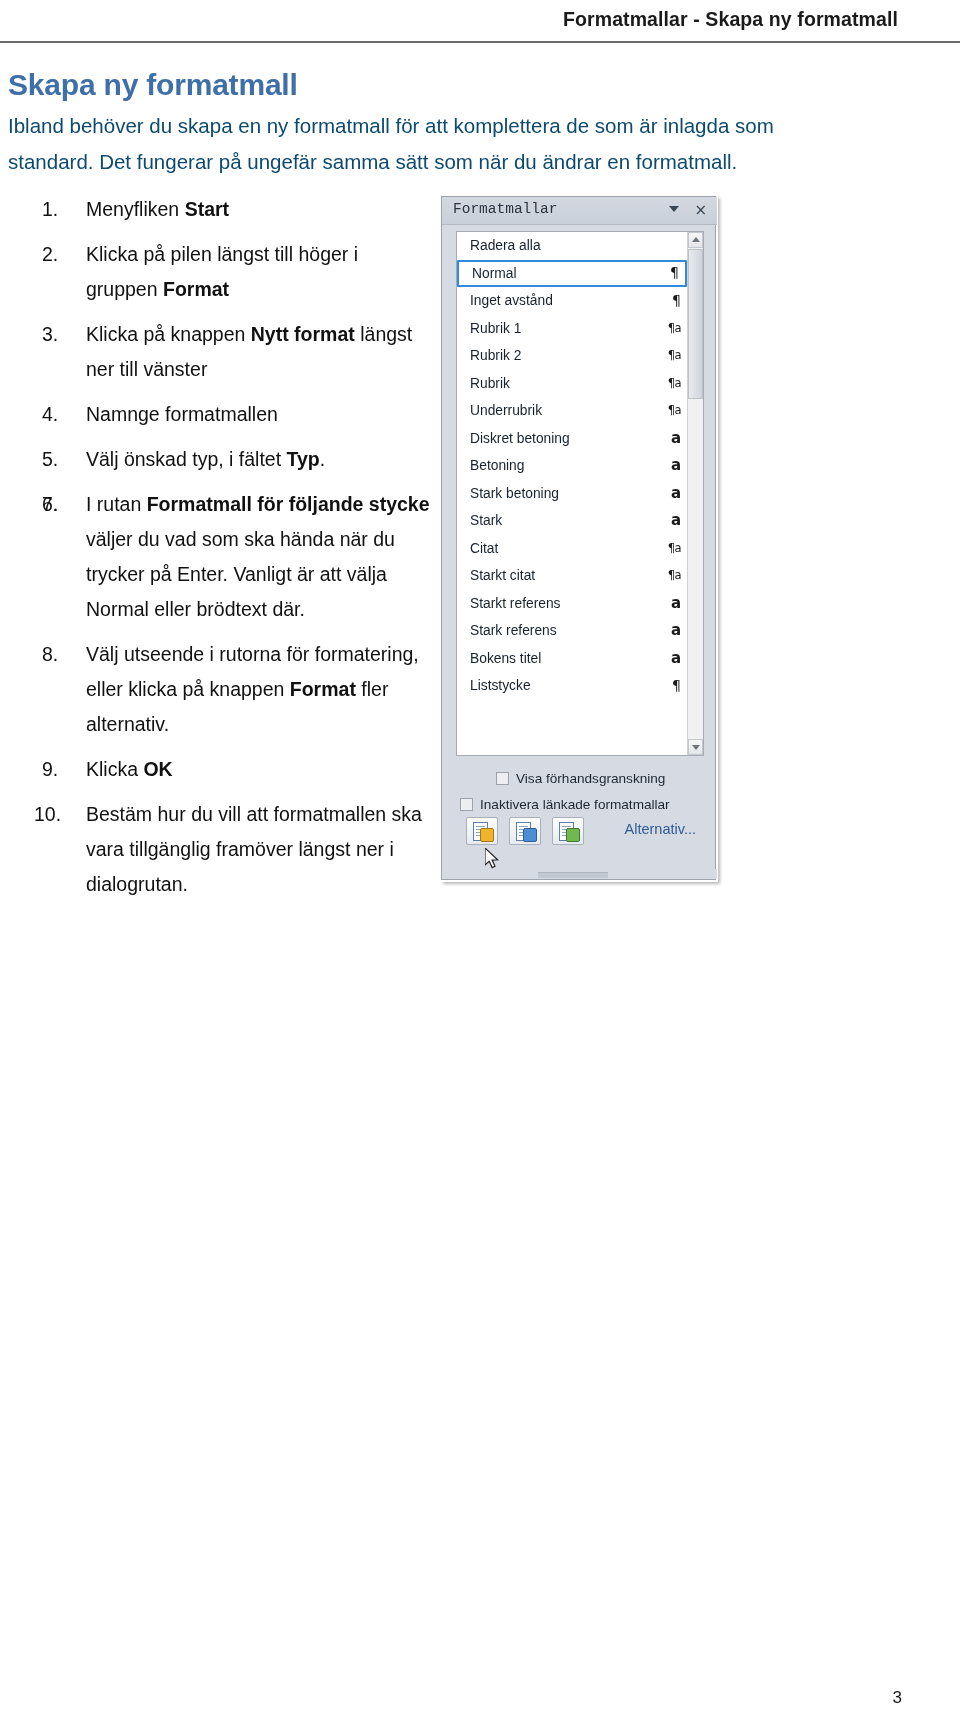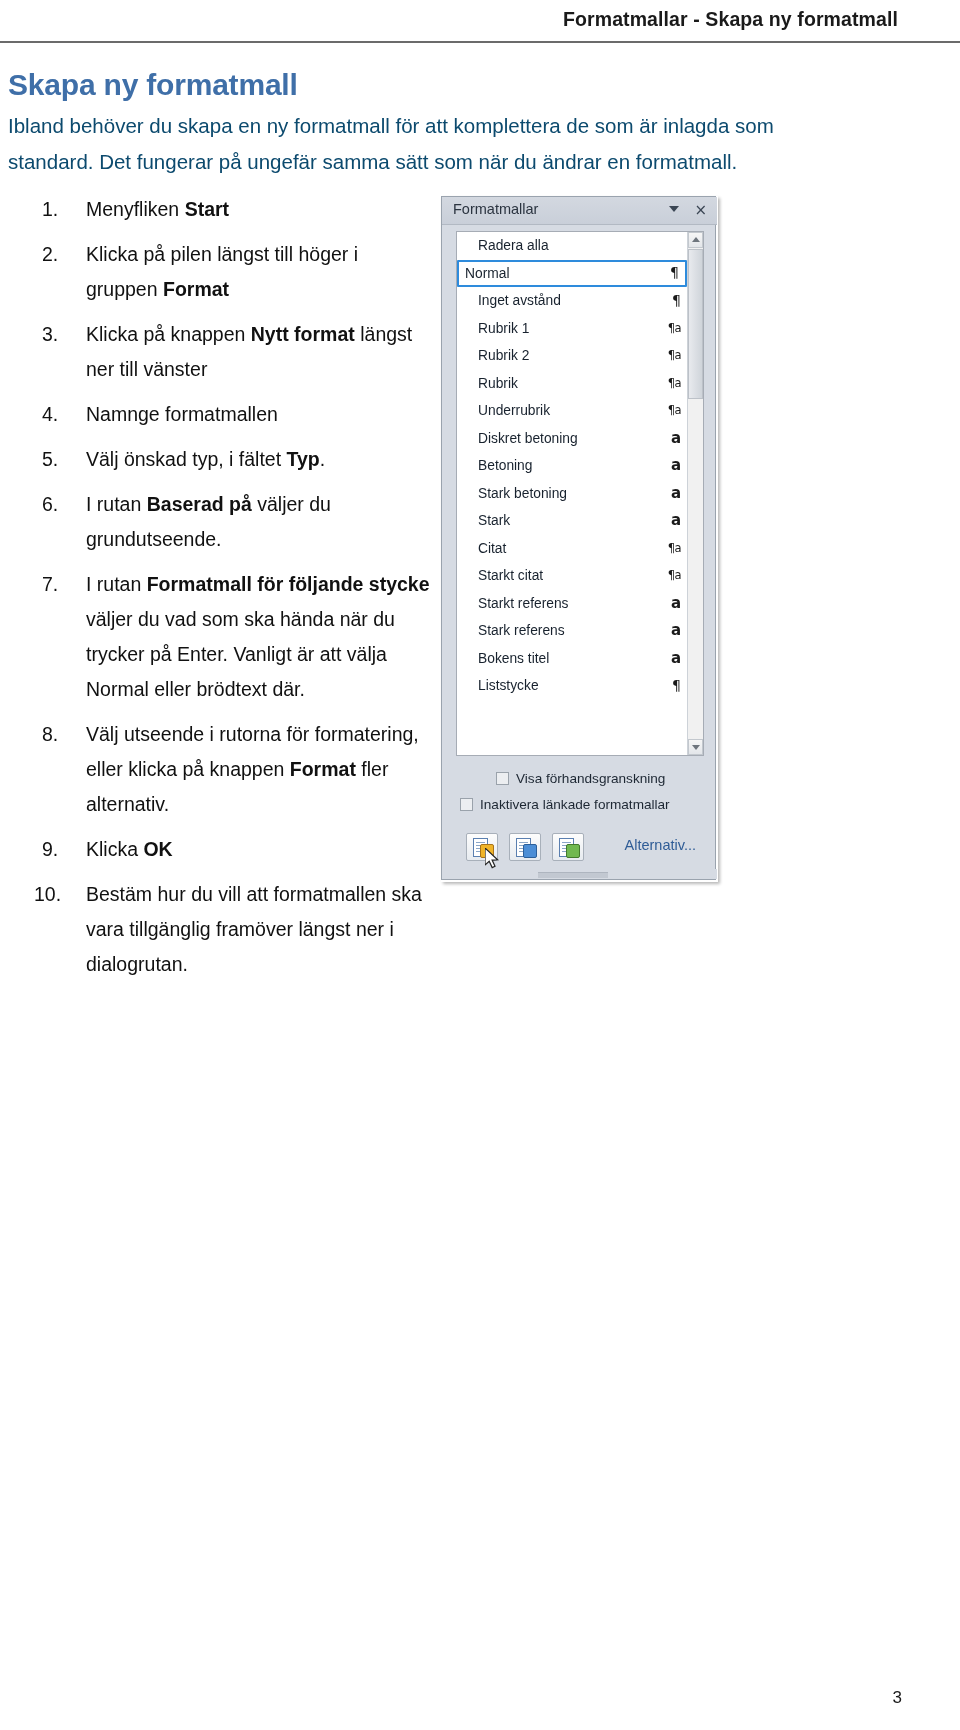--- a/index.html
+++ b/index.html
@@ -123,20 +123,21 @@
     background: linear-gradient(#d3d8e0, #c9cfd9);
     border-bottom: 1px solid #b2b9c3;
     box-sizing: border-box;
   }
   .pane-title .ttl {
     position: absolute;
     left: 11px; top: 4px;
     font-size: 14.5px;
     color: #2b3440;
     white-space: nowrap;
+    font-family: Liberation Mono, monospace;
   }
   .pane-title .caret {
     position: absolute;
     right: 38px; top: 9px;
     width: 0; height: 0;
     border-left: 5px solid transparent;
     border-right: 5px solid transparent;
     border-top: 6px solid #3b4654;
   }
   .pane-title .closex {
@@ -162,30 +163,30 @@
   .list-inner {
     position: absolute;
     left: 0; top: 0;
     width: 230px;
     height: 100%;
   }
   .srow {
     position: relative;
     height: 27.5px;
     line-height: 27.5px;
-    padding-left: 21px;
+    padding-left: 13px;
     font-size: 13.8px;
     color: #18222e;
     white-space: nowrap;
     box-sizing: border-box;
   }
   .srow.selected {
     border: 2px solid #2e8bdc;
     border-radius: 1px;
-    padding-left: 6px;
+    padding-left: 13px;
     line-height: 24px;
     background: #ffffff;
   }
   .srow .gly {
     position: absolute;
     right: 6px;
     top: 0;
     font-size: 14px;
     color: #1a1a1a;
     font-family: "DejaVu Sans", sans-serif;
@@ -256,21 +257,21 @@
     vertical-align: -2px;
     margin-right: 7px;
     box-sizing: border-box;
   }
   .chk1 { top: 574px; padding-left: 36px; }
   .chk2 { top: 600px; }
 
   .btn-bar {
     position: absolute;
     left: 14px;
-    top: 636px;
+    top: 620px;
     width: 248px;
     height: 34px;
   }
   .tbtn {
     position: absolute;
     top: 0;
     width: 32px;
     height: 28px;
     background: linear-gradient(#fdfdfd,#e7ebf0);
     border: 1px solid #a8b0ba;
@@ -379,21 +380,20 @@
   <div class="step">
     <span class="num">4.</span>
     <span class="txt">Namnge formatmallen</span>
   </div>
   <div class="step">
     <span class="num">5.</span>
     <span class="txt">Välj önskad typ, i fältet <b>Typ</b>.</span>
   </div>
   <div class="step">
     <span class="num">6.</span>
-    <span class="txt">I rutan <b>Baserad på</b> väljer du grundutseende.</span>
   </div>
   <div class="step">
     <span class="num">7.</span>
     <span class="txt">I rutan <b>Formatmall för följande stycke</b> väljer du vad som ska hända när du trycker på Enter. Vanligt är att välja Normal eller brödtext där.</span>
   </div>
   <div class="step">
     <span class="num">8.</span>
     <span class="txt">Välj utseende i rutorna för formatering, eller klicka på knappen <b>Format</b> fler alternativ.</span>
   </div>
   <div class="step">

